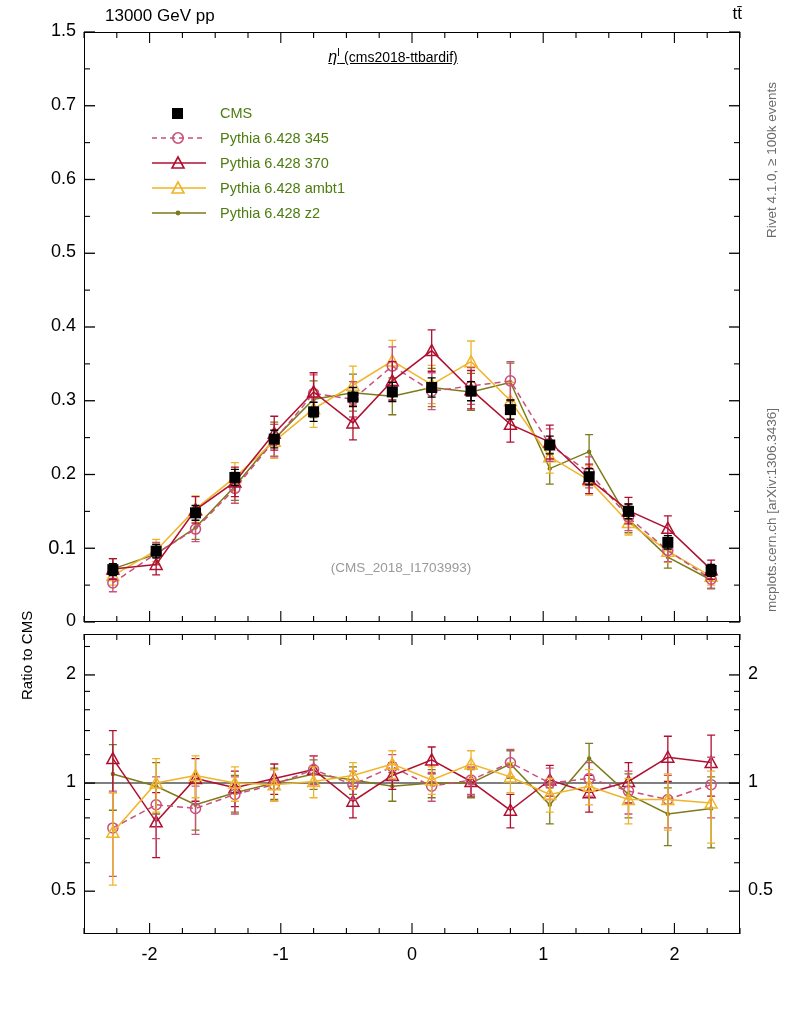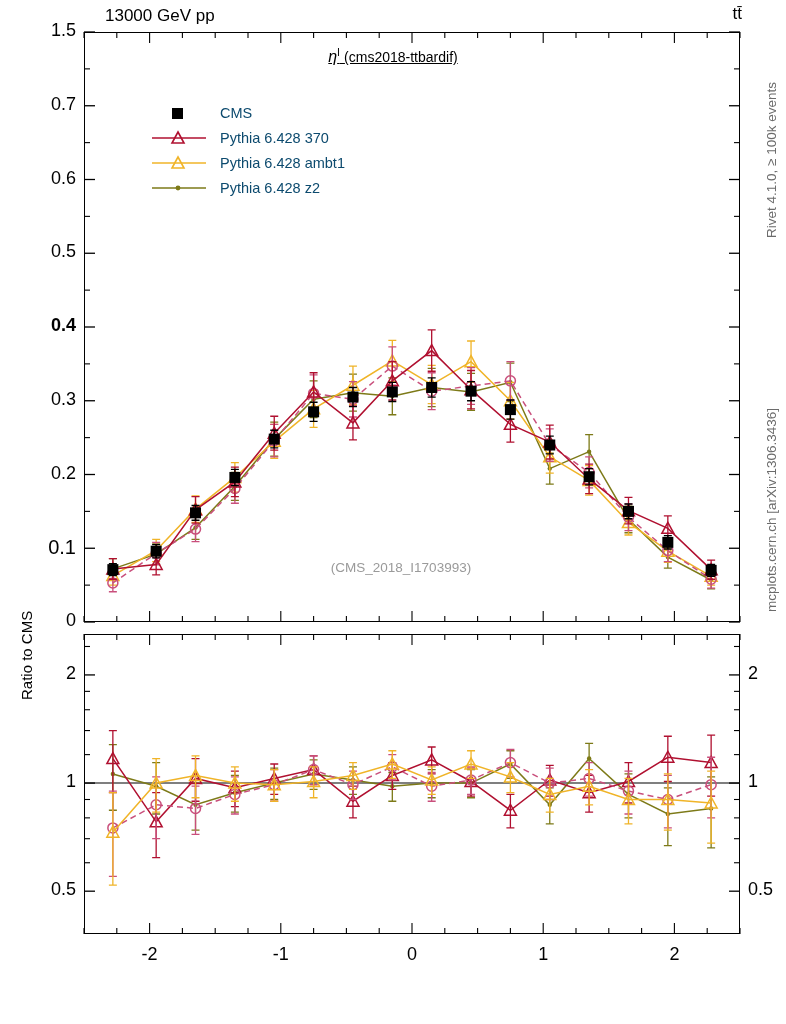--- a/index.html
+++ b/index.html
@@ -22,21 +22,21 @@
   svg{position:absolute;left:0;top:0;overflow:visible;}
 
   #title{position:absolute;left:0;right:0;top:46px;text-align:center;font-size:16px;text-decoration:underline;}
   #title .eta{font-style:italic;}
   #watermark{position:absolute;left:16px;right:0;top:560px;text-align:center;font-size:13.5px;color:#9a9a9a;}
 
   
   #legend{position:absolute;left:150px;top:100px;font-size:14.5px;}
   .leg-row{height:25px;display:flex;align-items:center;}
   .leg-sym{width:62px;height:22px;position:relative;margin-right:8px;}
-  .leg-txt{color:#0c4a6e;}
+  .leg-txt{color:#4d7c0f;}
 
   #ylabel-ratio{position:absolute;left:18px;top:700px;transform-origin:0 0;transform:rotate(-90deg);font-size:15px;white-space:nowrap;}
 </style>
 </head>
 <body>
 
 <div id="root">
 
   <div class="lbl" id="hdr-left">13000 GeV pp</div>
   <div class="lbl" id="hdr-right">tt̄</div>
@@ -54,20 +54,29 @@
   <div id="watermark">(CMS_2018_I1703993)</div>
 
   <div id="legend">
     <div class="leg-row">
       <span class="leg-sym">
         <svg width="62" height="22">
             <rect x="22" y="6" width="11" height="11" fill="#000"></rect>
           </svg>
       </span>
       <span class="leg-txt">CMS</span>
+    </div>
+    <div class="leg-row">
+      <span class="leg-sym">
+        <svg width="62" height="22">
+            <line x1="2" y1="11" x2="56" y2="11" stroke="#c94f7c" stroke-width="1.6" stroke-dasharray="5,4"></line>
+            <circle cx="28" cy="11" r="5.2" fill="none" stroke="#c94f7c" stroke-width="1.6"></circle>
+          </svg>
+      </span>
+      <span class="leg-txt">Pythia 6.428 345</span>
     </div>
     <div class="leg-row">
       <span class="leg-sym">
         <svg width="62" height="22">
             <line x1="2" y1="11" x2="56" y2="11" stroke="#b01030" stroke-width="1.6"></line>
             <polygon points="28,5 34,16 22,16" fill="none" stroke="#b01030" stroke-width="1.6"></polygon>
           </svg>
       </span>
       <span class="leg-txt">Pythia 6.428 370</span>
     </div>
@@ -551,21 +560,21 @@
         <polygon points="667.84,793.4944296614838 673.84,804.4944296614838 661.84,804.4944296614838" fill="none" stroke="#f0b428" stroke-width="1.5"></polygon>
         <path d="M711.1359999999999 843.2211144785811V771.0525411256427M707.1359999999999 843.2211144785811H715.1359999999999M707.1359999999999 771.0525411256427H715.1359999999999" stroke="#f0b428" stroke-width="1.3" fill="none"></path>
         <polygon points="711.1359999999999,797.000161361376 717.1359999999999,808.000161361376 705.1359999999999,808.000161361376" fill="none" stroke="#f0b428" stroke-width="1.5"></polygon>
       </g>
     </svg>
 
 <div class="lbl " style="left: 26px; top: 610px; text-align: right; width: 50px; font-size: 18px;">0</div>
     <div class="lbl " style="left: 26px; top: 536.25px; text-align: right; width: 50px; font-size: 20px;">0.1</div>
     <div class="lbl " style="left: 26px; top: 462.5px; text-align: right; width: 50px; font-size: 18px;">0.2</div>
     <div class="lbl " style="left: 26px; top: 388.75px; text-align: right; width: 50px; font-size: 18px;">0.3</div>
-    <div class="lbl " style="left: 26px; top: 315px; text-align: right; width: 50px; font-size: 18px; font-weight: bold;">0.4</div>
+    <div class="lbl " style="left: 26px; top: 315px; text-align: right; width: 50px; font-size: 18px;">0.4</div>
     <div class="lbl " style="left: 26px; top: 241.25px; text-align: right; width: 50px; font-size: 18px;">0.5</div>
     <div class="lbl " style="left: 26px; top: 167.5px; text-align: right; width: 50px; font-size: 18px;">0.6</div>
     <div class="lbl " style="left: 26px; top: 93.75px; text-align: right; width: 50px; font-size: 18px;">0.7</div>
     <div class="lbl " style="left: 26px; top: 20px; text-align: right; width: 50px; font-size: 18px;">1.5</div>
     <div class="lbl " style="left: 26px; top: 879.188px; text-align: right; width: 50px; font-size: 18px;">0.5</div>
     <div class="lbl " style="left: 748px; top: 879.188px; text-align: left; width: 50px; font-size: 18px;">0.5</div>
     <div class="lbl " style="left: 26px; top: 771.058px; text-align: right; width: 50px; font-size: 18px;">1</div>
     <div class="lbl " style="left: 748px; top: 771.058px; text-align: left; width: 50px; font-size: 18px;">1</div>
     <div class="lbl " style="left: 26px; top: 662.928px; text-align: right; width: 50px; font-size: 18px;">2</div>
     <div class="lbl " style="left: 748px; top: 662.928px; text-align: left; width: 50px; font-size: 18px;">2</div>

